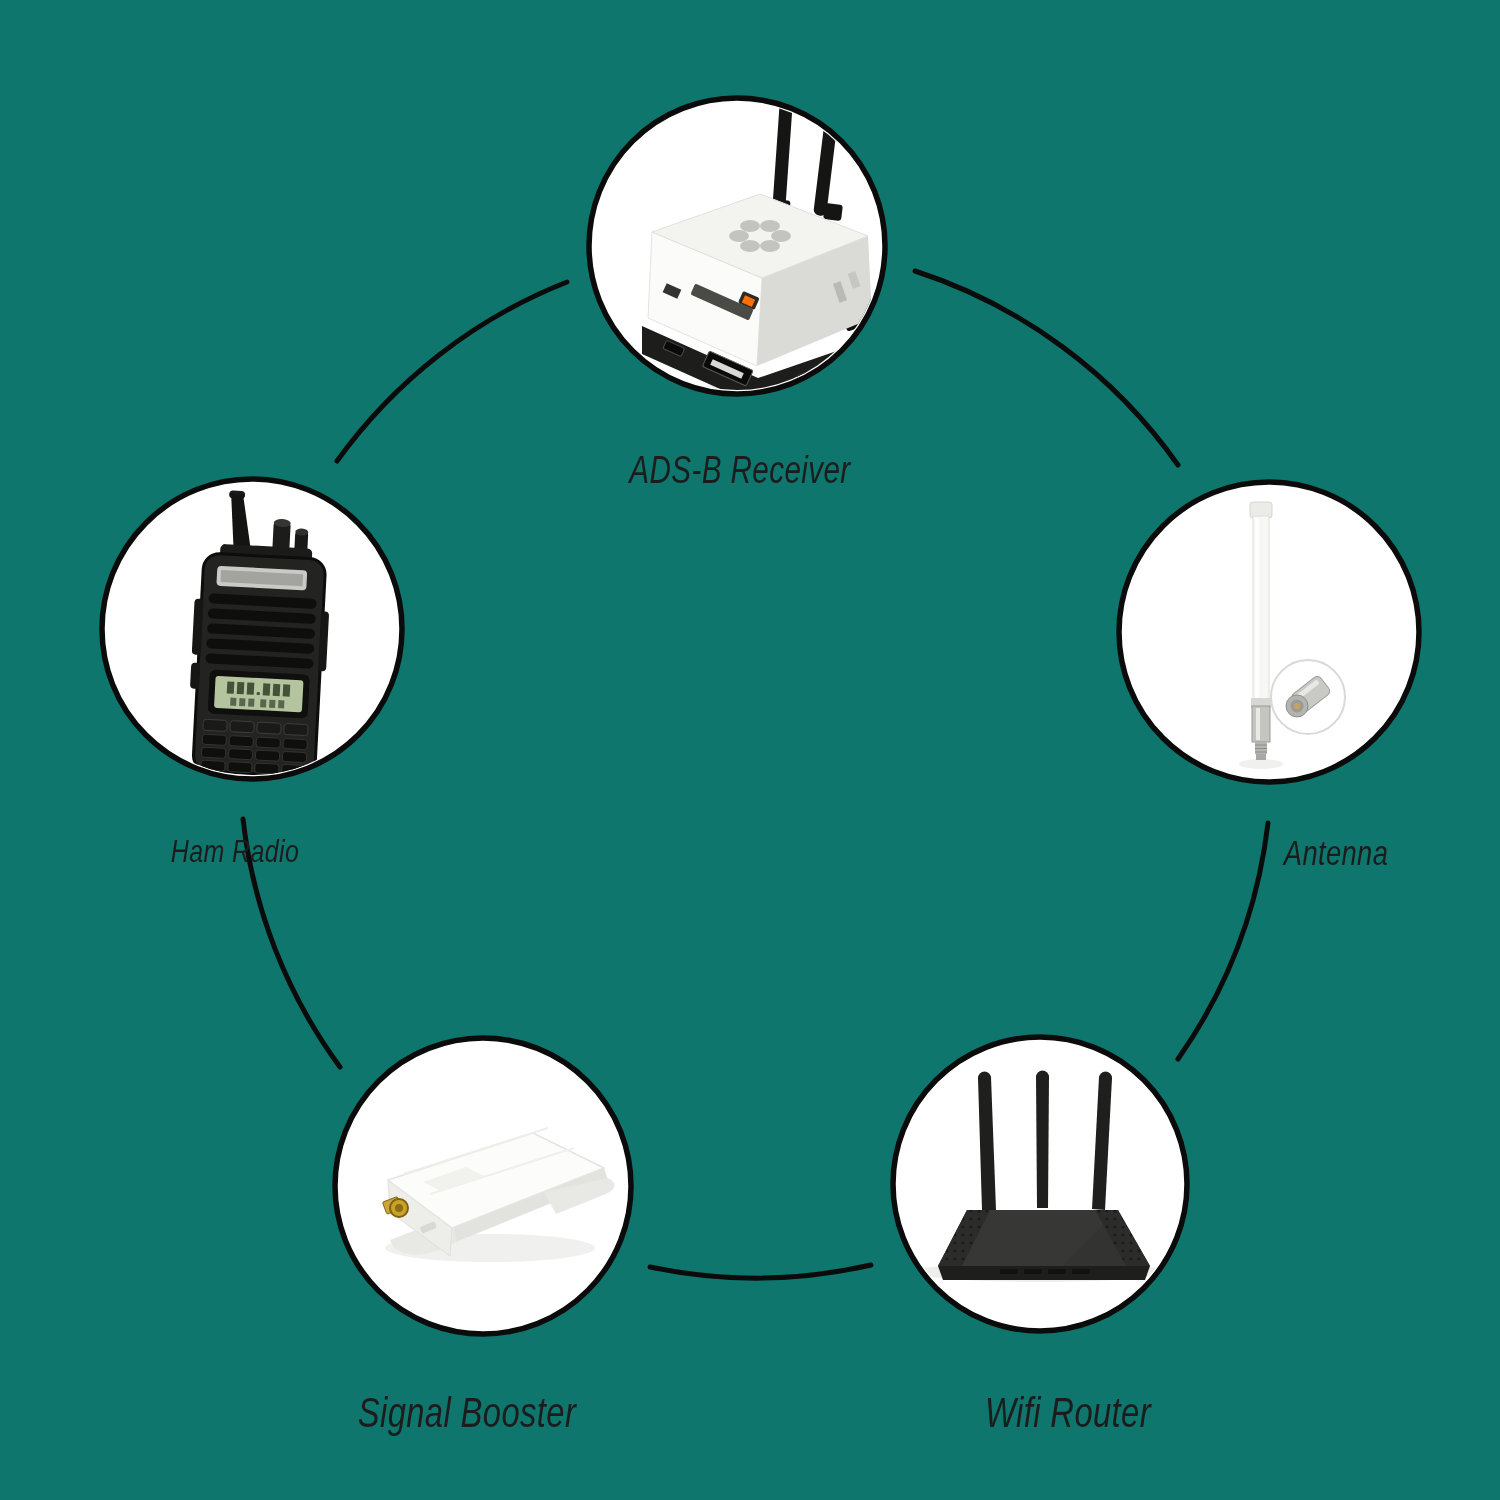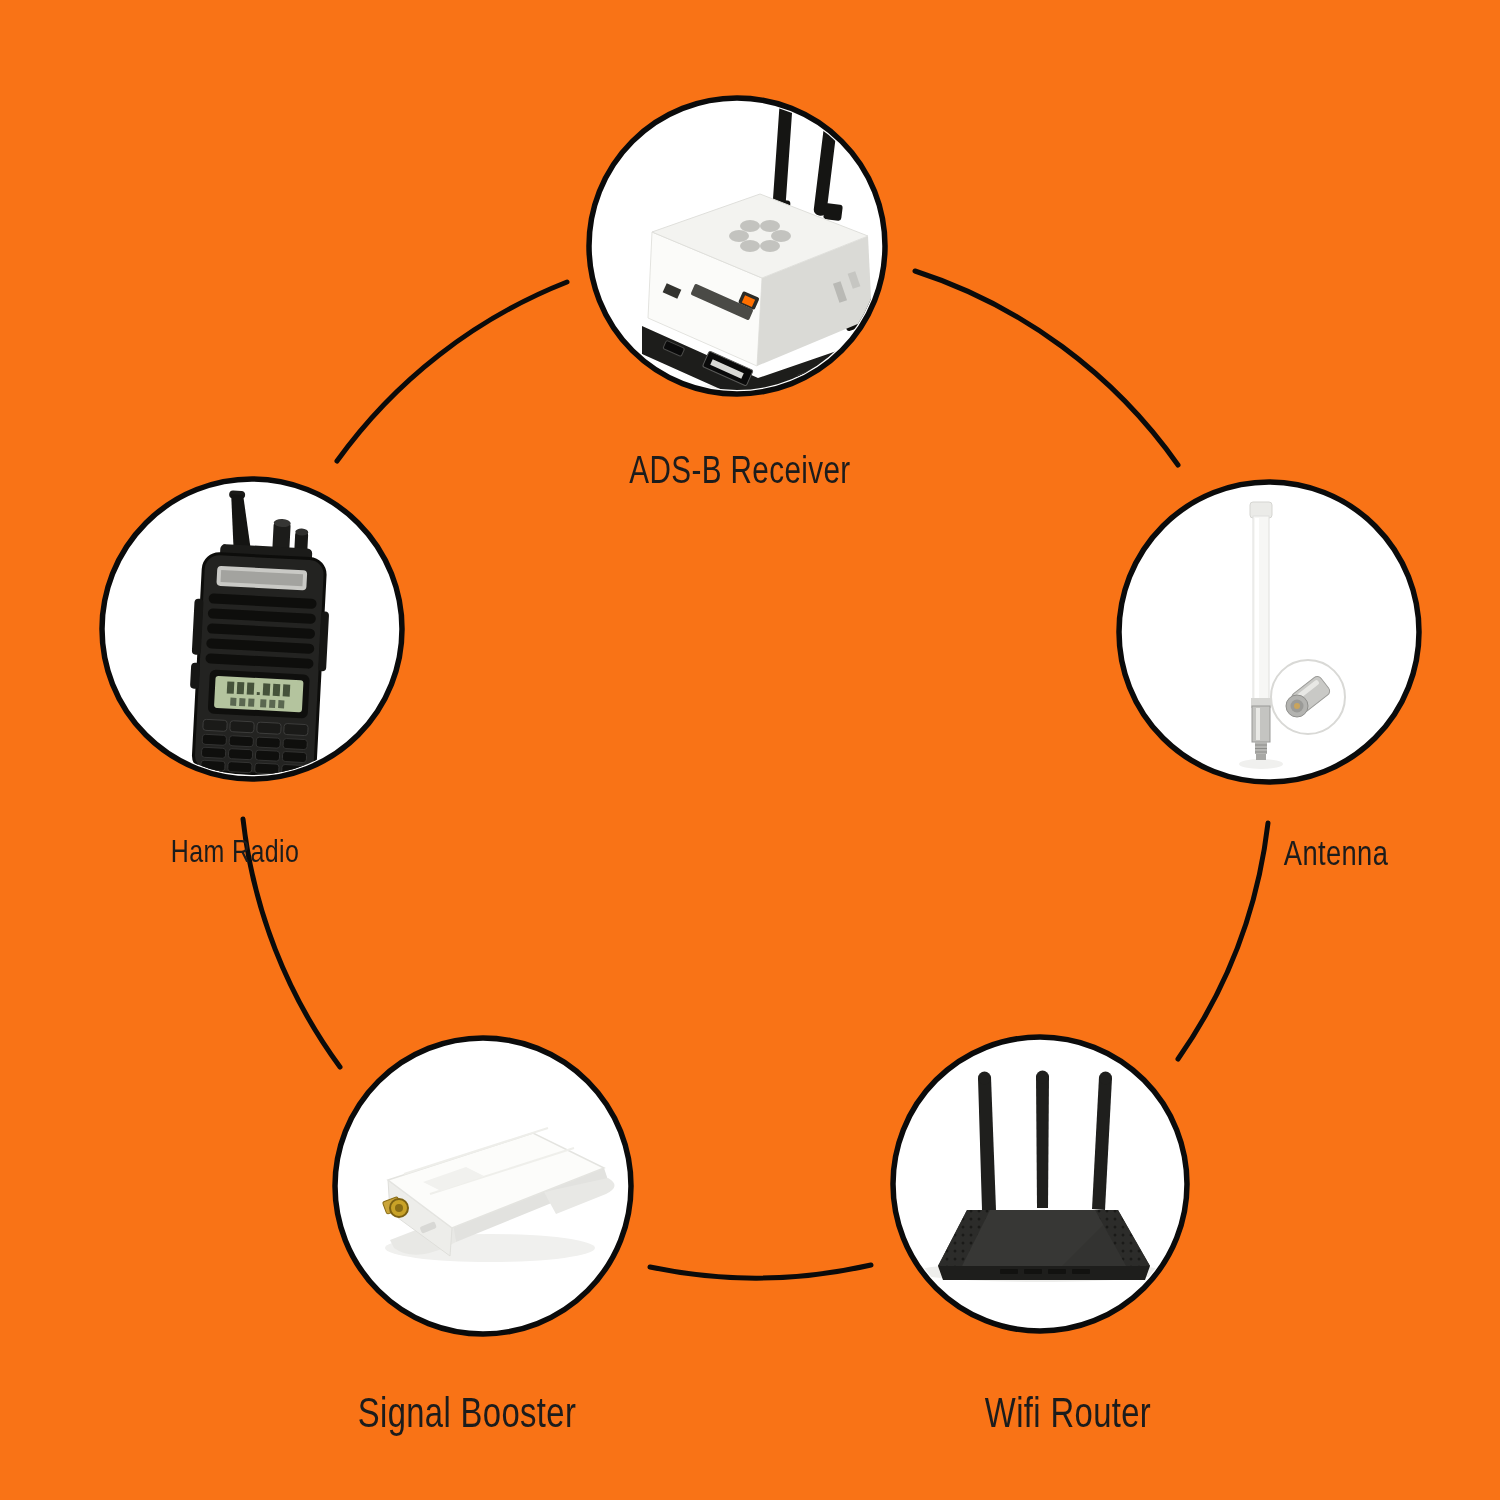--- a/index.html
+++ b/index.html
@@ -1,21 +1,22 @@
 <!DOCTYPE html>
 <html><head>
 <meta charset="utf-8">
 <style>
   html,body{margin:0;padding:0;background:#ffffff;}
   .canvas{
     position:relative;
     width:1500px;height:1500px;
-    background:#f97316;
+    background:#0f766e;
     overflow:hidden;
     font-family:"Liberation Sans",sans-serif;
+    font-style:italic;
   }
   .canvas svg{position:absolute;left:0;top:0;}
   .node-label{
     position:absolute;
     width:420px;
     text-align:center;
     line-height:1;
     color:#1c1c1c;
     font-weight:400;
     transform:scaleX(0.78);

